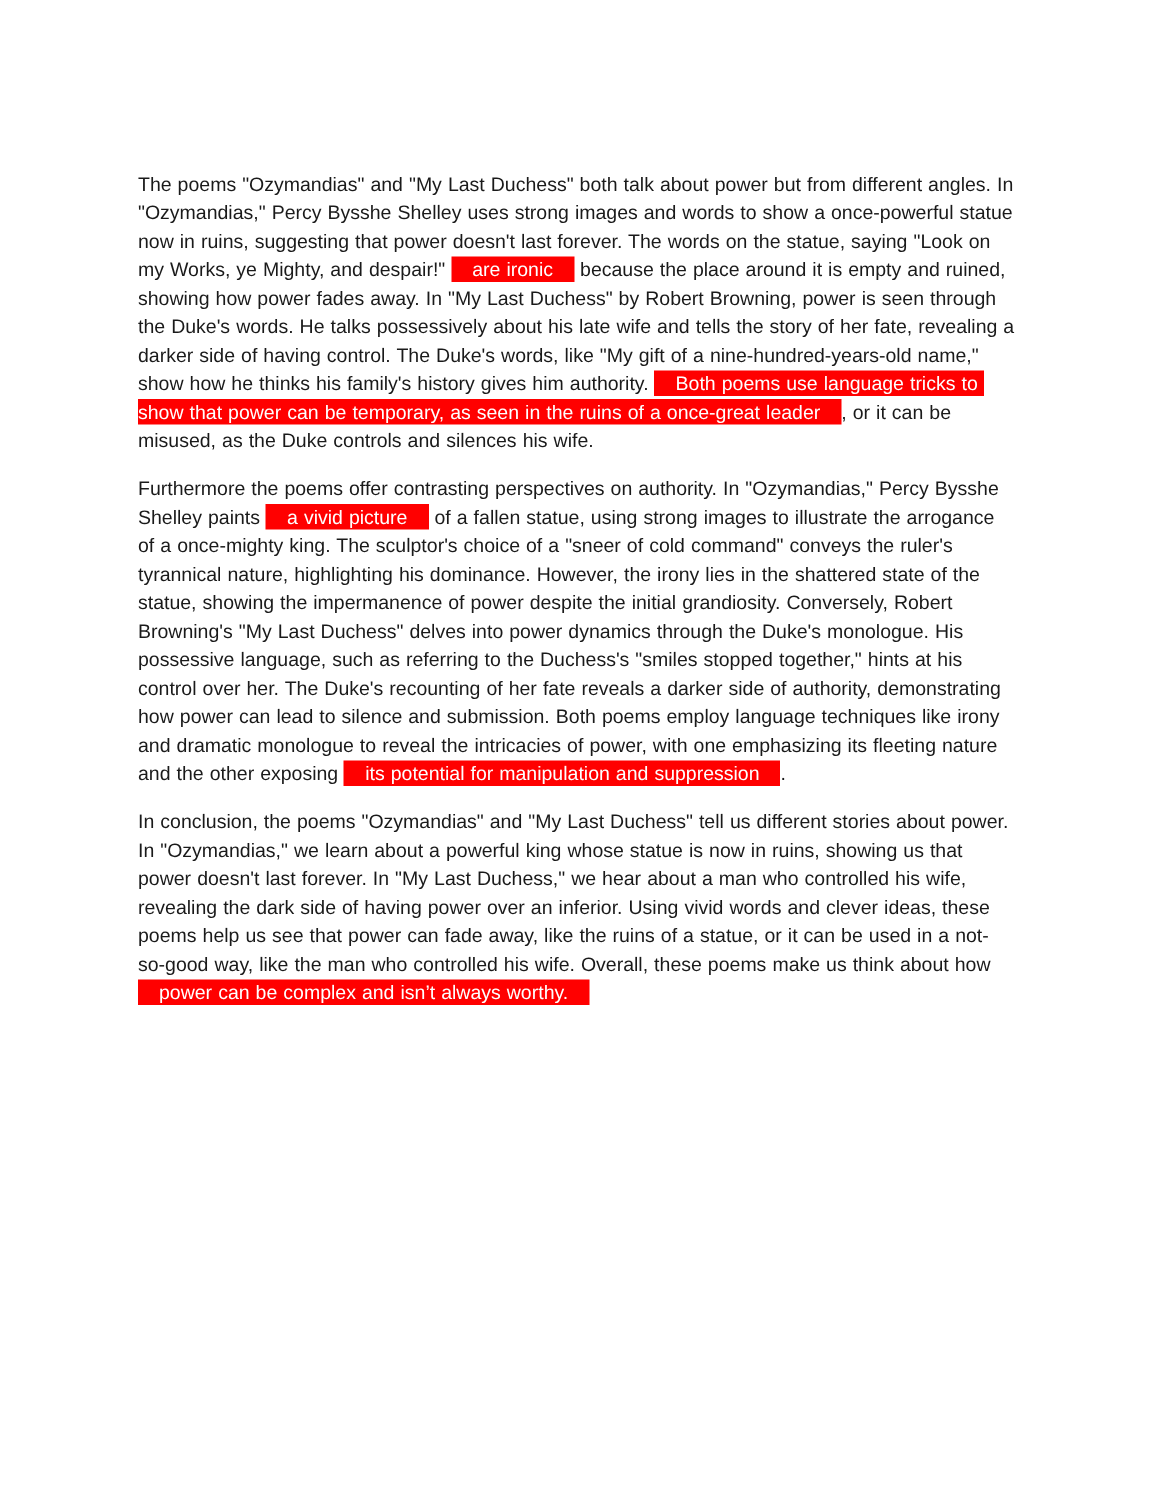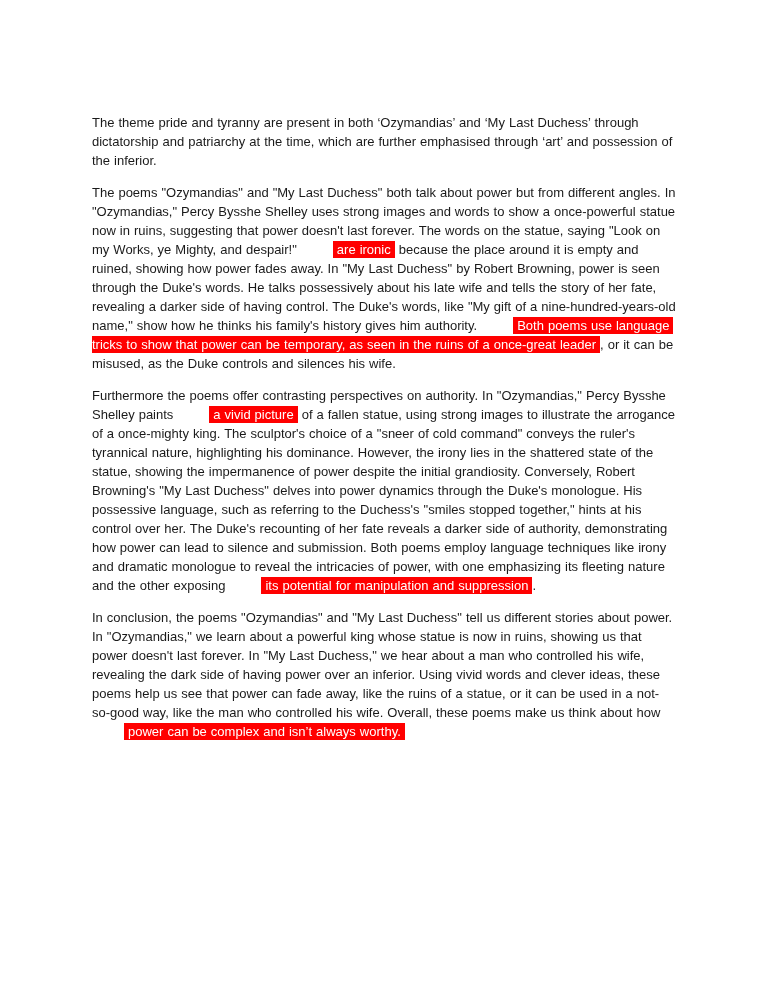--- a/index.html
+++ b/index.html
@@ -27,27 +27,25 @@
     line-height: 19px;
     text-align: left;
     word-spacing: 0.4px;
   }
   .run {
     white-space: pre-wrap;
   }
   .run.hl {
     background: var(--hl-bg, #ff0000);
     color: var(--hl-text, #ffffff);
-    padding: 1px 4px;
-    margin-left: 32px;
+    padding: 1px 14px;
   }
 </style>
 </head>
 <body>
 
 <div class="page">
   <div class="essay">
-      <p class="para"><span class="run">The theme pride and tyranny are present in both ‘Ozymandias’ and ‘My Last Duchess’ through dictatorship and patriarchy at the time, which are further emphasised through ‘art’ and possession of the inferior.</span></p>
       <p class="para"><span class="run">The poems "Ozymandias" and "My Last Duchess" both talk about power but from different angles. In "Ozymandias," Percy Bysshe Shelley uses strong images and words to show a once-powerful statue now in ruins, suggesting that power doesn't last forever. The words on the statue, saying "Look on my Works, ye Mighty, and despair!" </span><span class="run hl">are ironic</span><span class="run"> because the place around it is empty and ruined, showing how power fades away. In "My Last Duchess" by Robert Browning, power is seen through the Duke's words. He talks possessively about his late wife and tells the story of her fate, revealing a darker side of having control. The Duke's words, like "My gift of a nine-hundred-years-old name," show how he thinks his family's history gives him authority. </span><span class="run hl">Both poems use language tricks to show that power can be temporary, as seen in the ruins of a once-great leader</span><span class="run">, or it can be misused, as the Duke controls and silences his wife.</span></p>
       <p class="para"><span class="run">Furthermore the poems offer contrasting perspectives on authority. In "Ozymandias," Percy Bysshe Shelley paints </span><span class="run hl">a vivid picture</span><span class="run"> of a fallen statue, using strong images to illustrate the arrogance of a once-mighty king. The sculptor's choice of a "sneer of cold command" conveys the ruler's tyrannical nature, highlighting his dominance. However, the irony lies in the shattered state of the statue, showing the impermanence of power despite the initial grandiosity. Conversely, Robert Browning's "My Last Duchess" delves into power dynamics through the Duke's monologue. His possessive language, such as referring to the Duchess's "smiles stopped together," hints at his control over her. The Duke's recounting of her fate reveals a darker side of authority, demonstrating how power can lead to silence and submission. Both poems employ language techniques like irony and dramatic monologue to reveal the intricacies of power, with one emphasizing its fleeting nature and the other exposing </span><span class="run hl">its potential for manipulation and suppression</span><span class="run">.</span></p>
       <p class="para"><span class="run">In conclusion, the poems "Ozymandias" and "My Last Duchess" tell us different stories about power. In "Ozymandias," we learn about a powerful king whose statue is now in ruins, showing us that power doesn't last forever. In "My Last Duchess," we hear about a man who controlled his wife, revealing the dark side of having power over an inferior. Using vivid words and clever ideas, these poems help us see that power can fade away, like the ruins of a statue, or it can be used in a not-so-good way, like the man who controlled his wife. Overall, these poems make us think about how </span><span class="run hl">power can be complex and isn’t always worthy.</span></p>
     </div>
 </div>
 
 </body></html>

